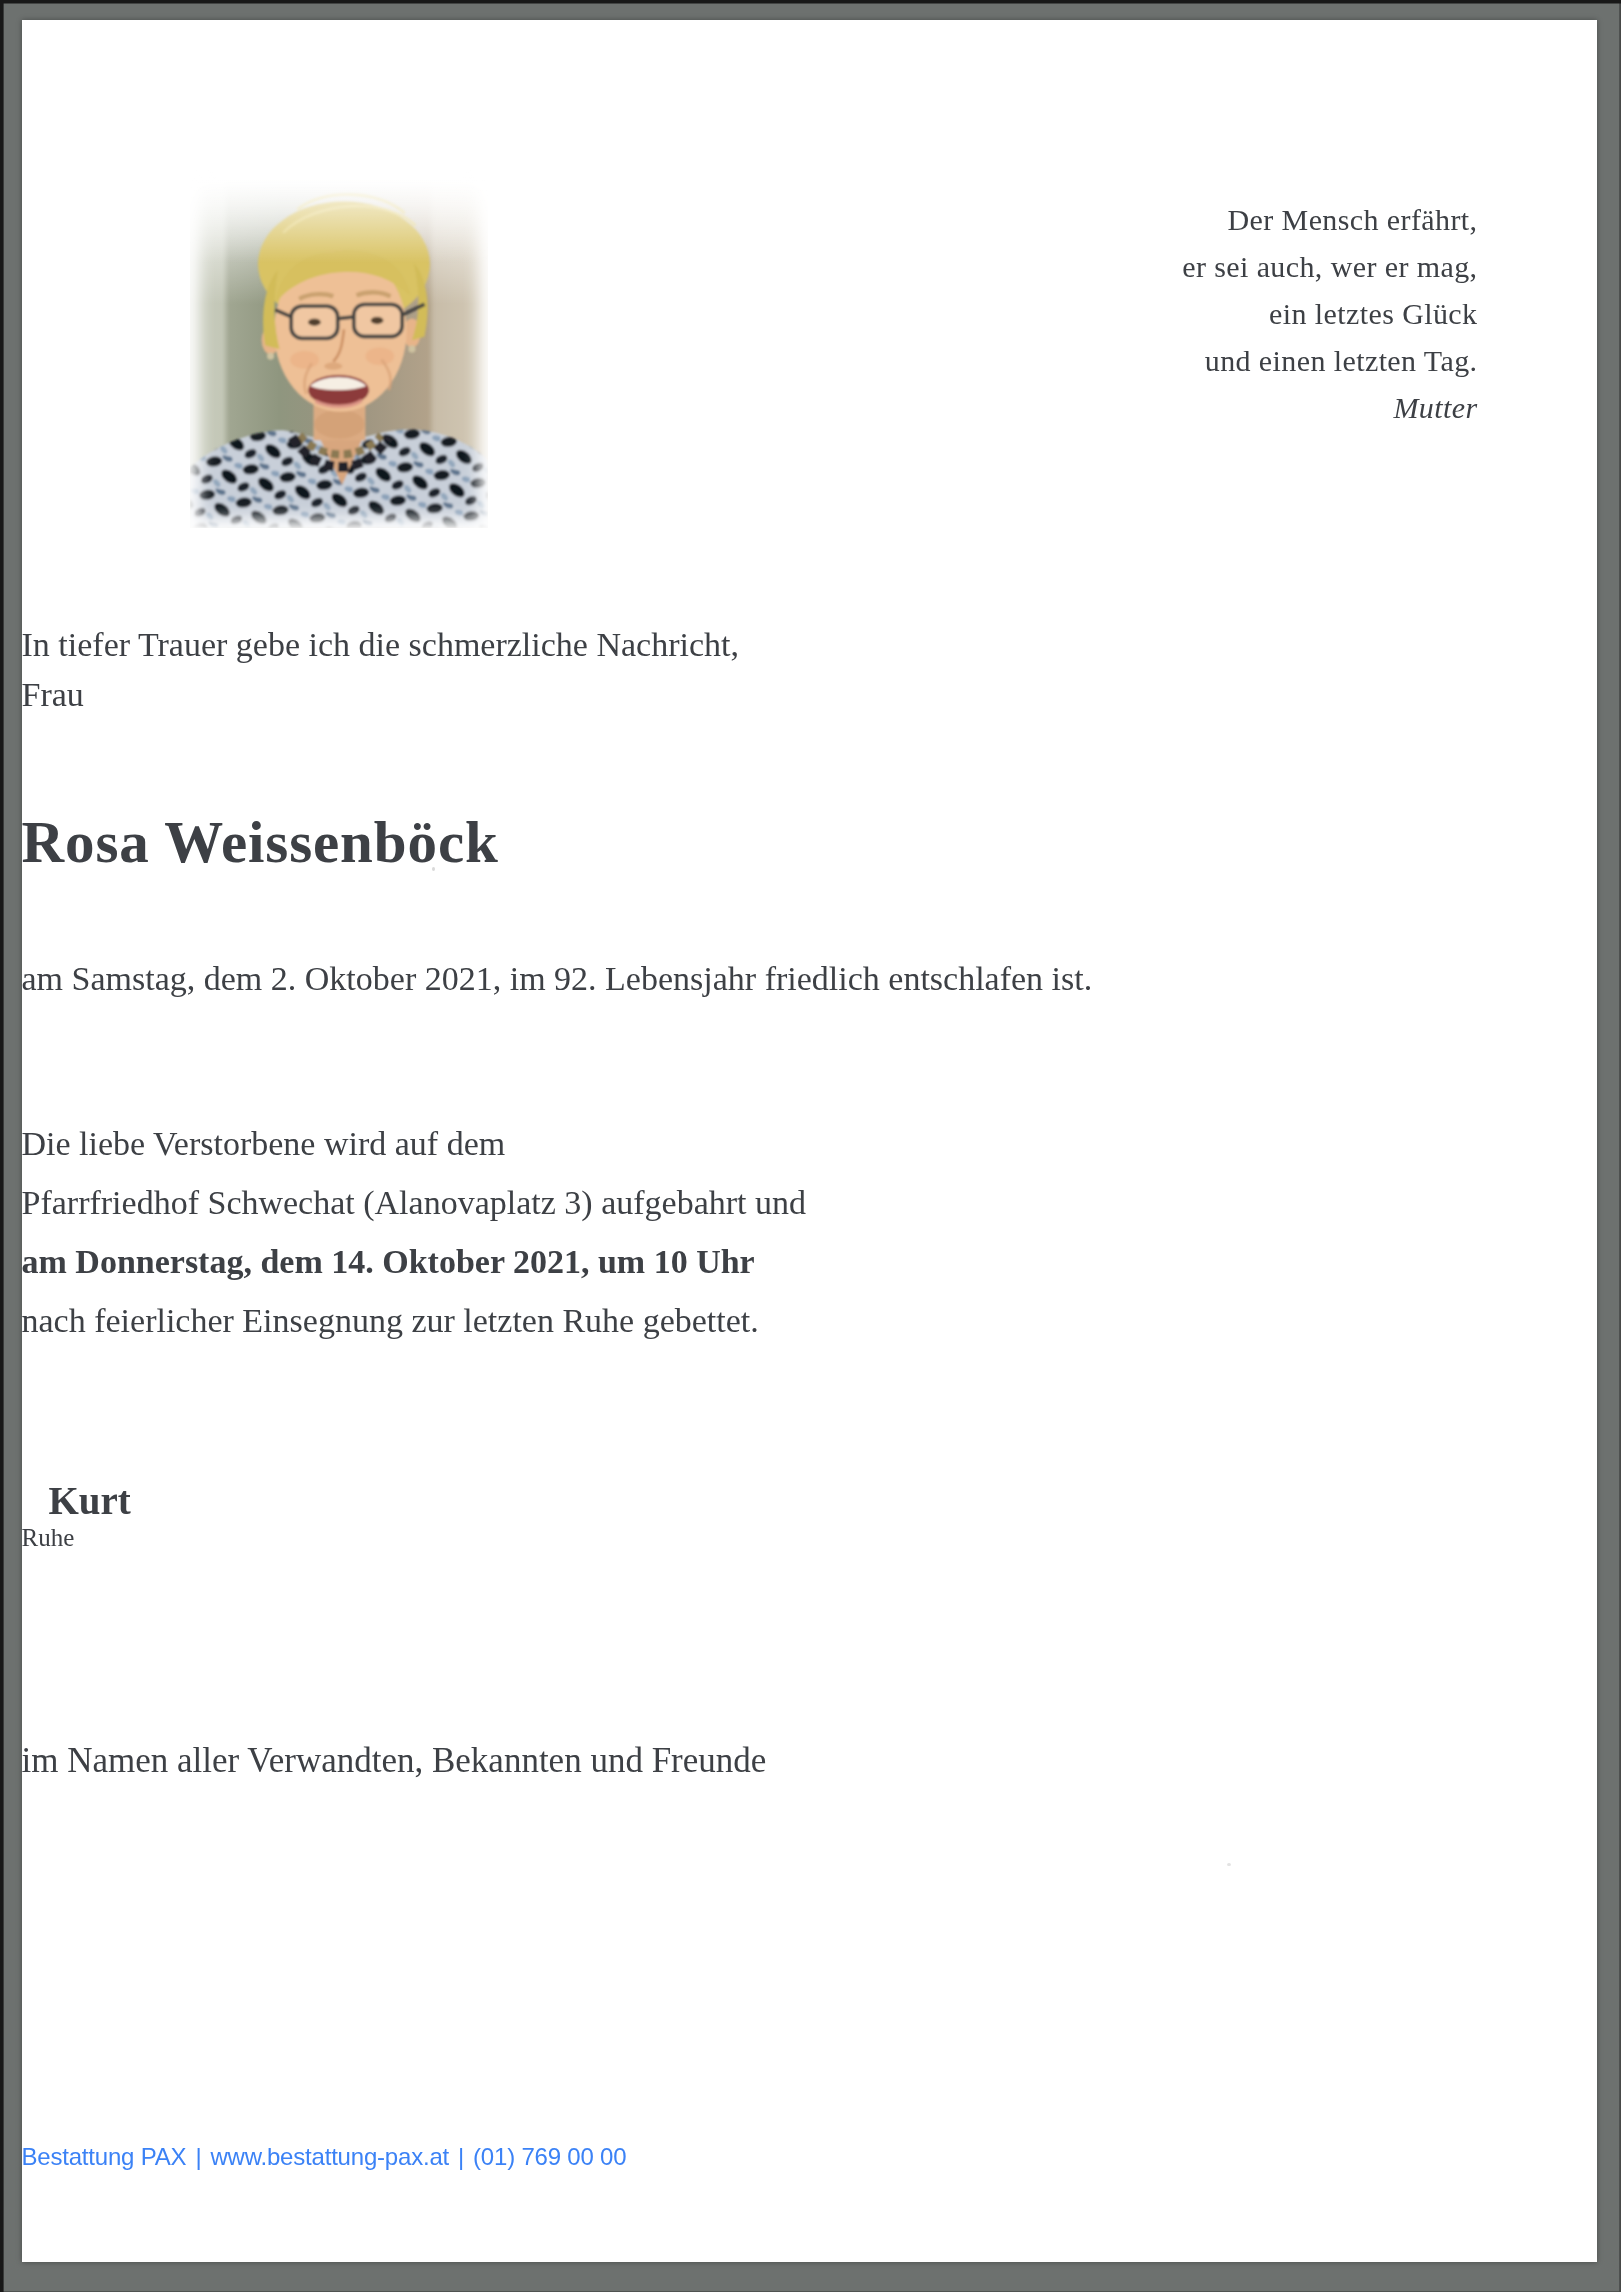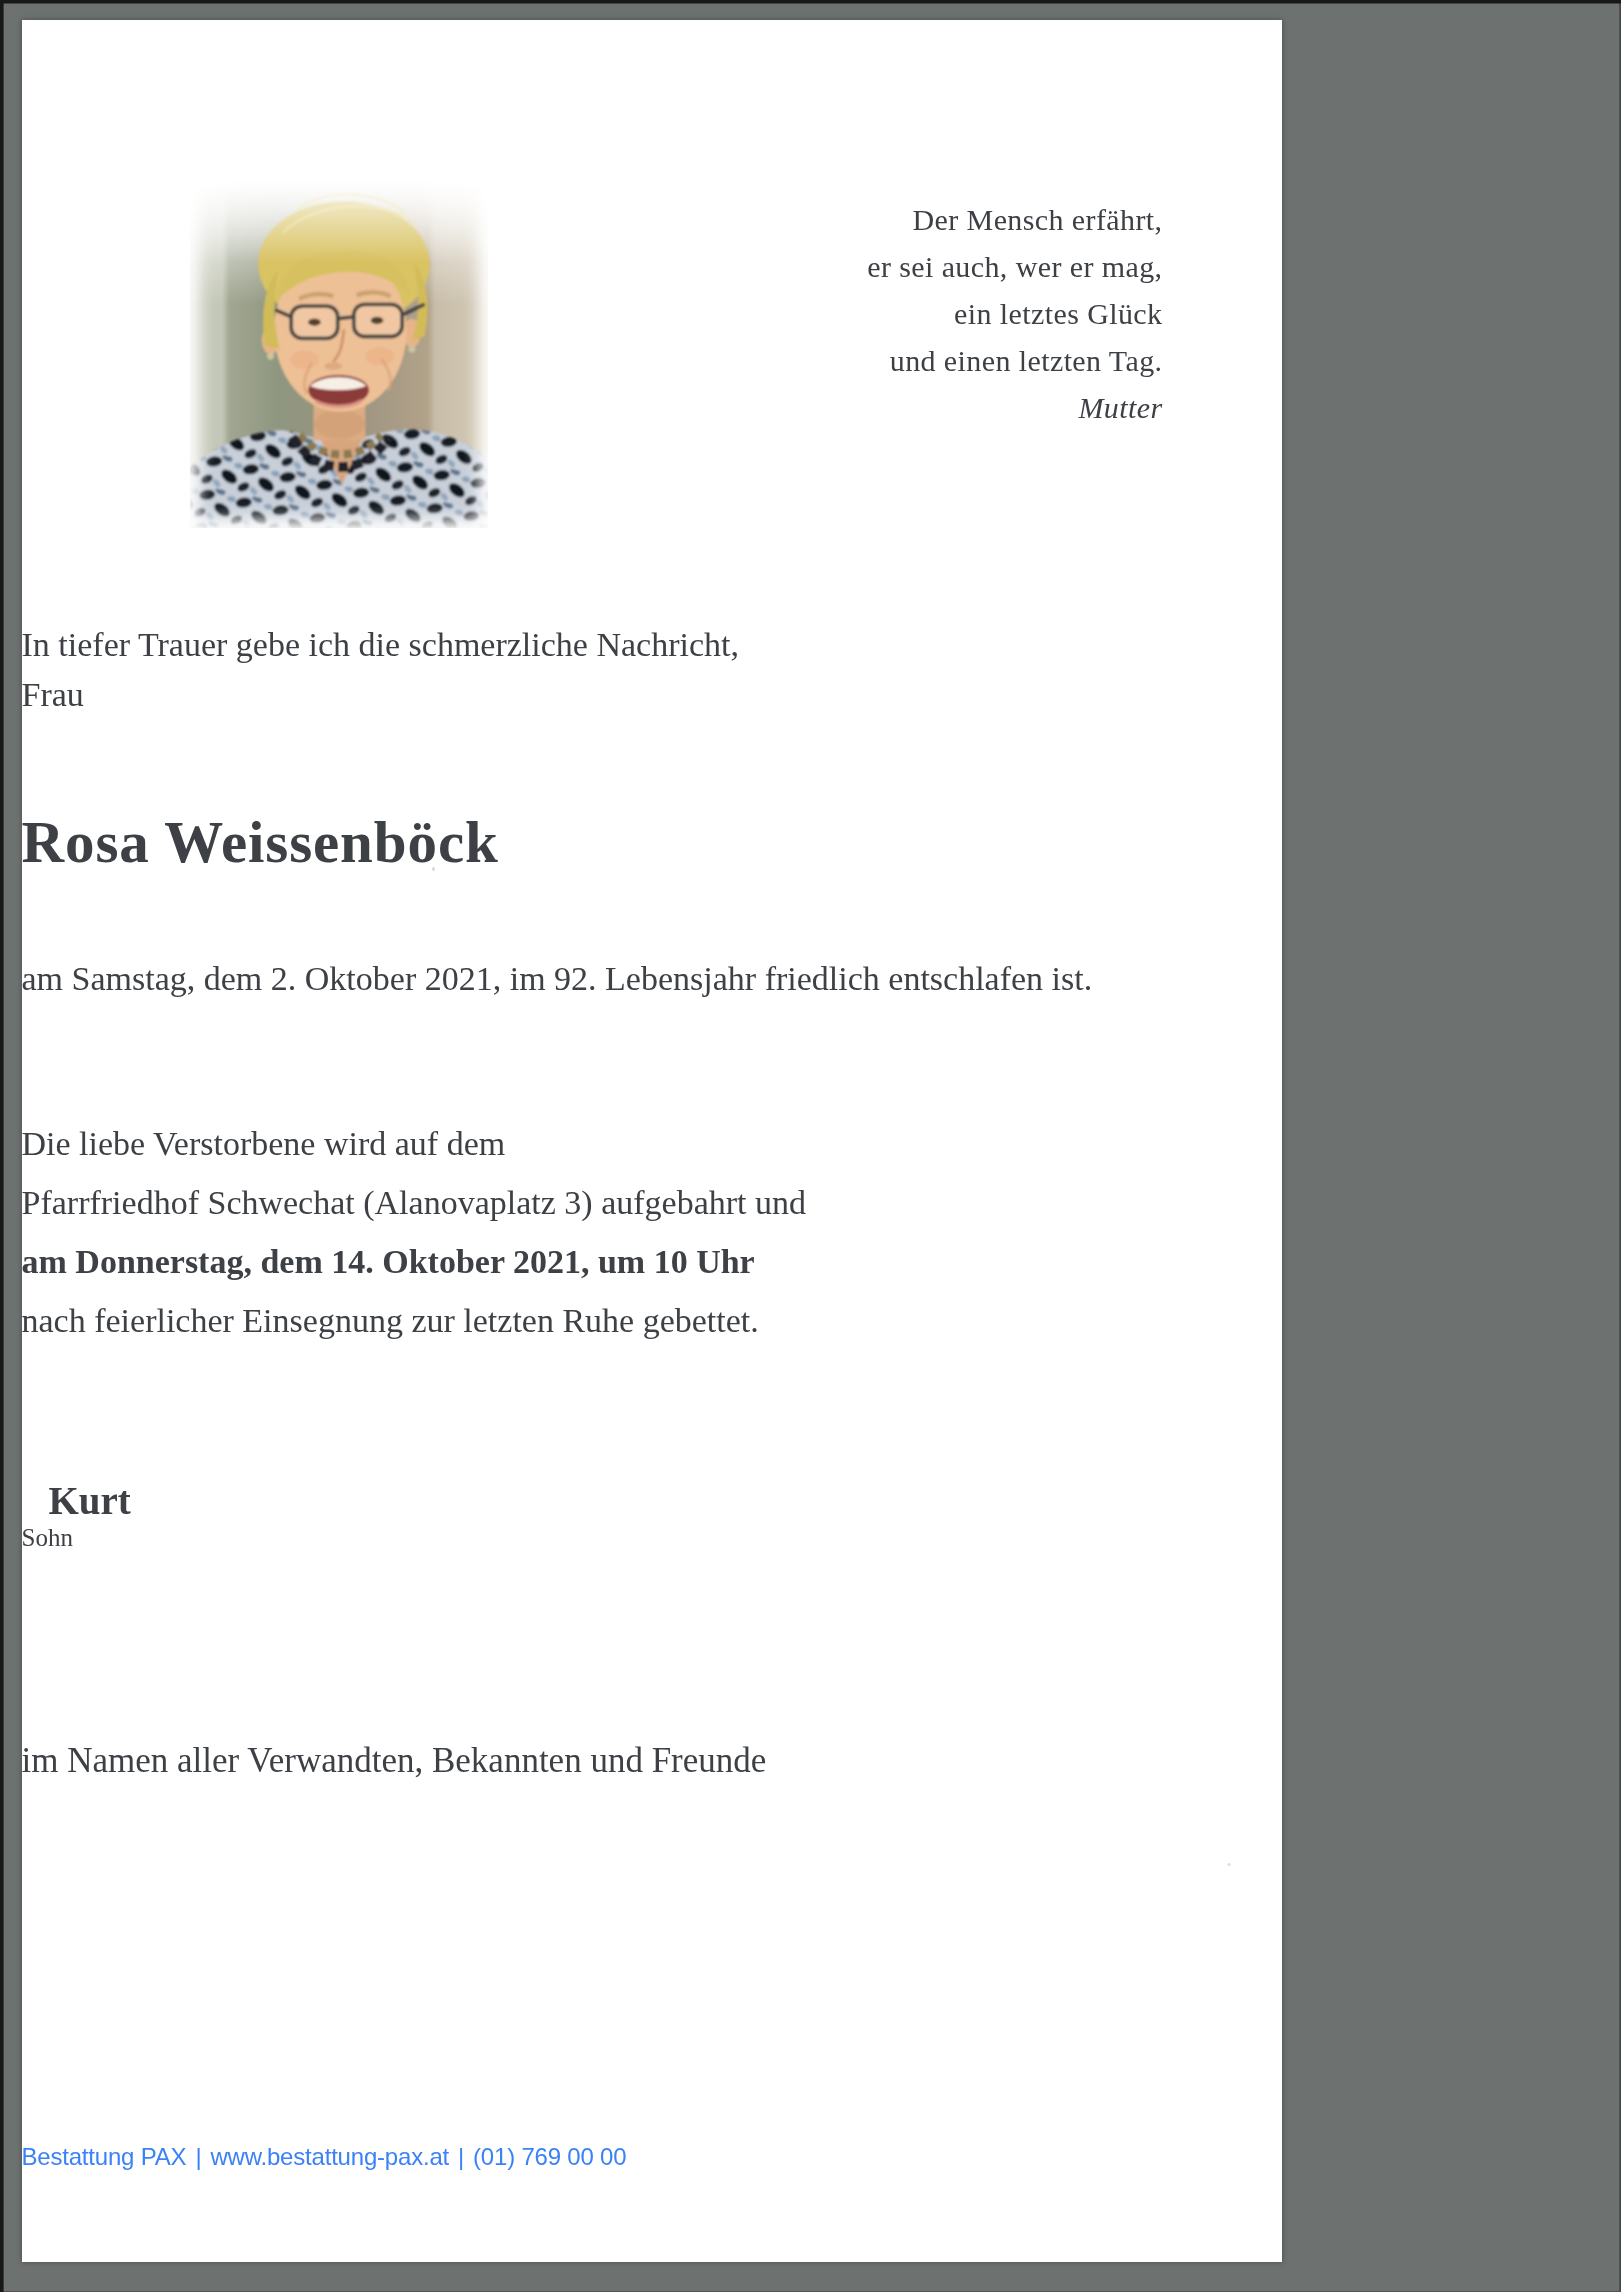--- a/index.html
+++ b/index.html
@@ -8,21 +8,21 @@
     background:var(--frame-gray,#6d716f);
     font-family:"Liberation Serif","DejaVu Serif",serif;
     color:var(--ink,#3d4045);
   }
   .screen{
     position:relative;width:1621px;height:2293px;box-sizing:border-box;
     background:var(--frame-gray,#6d716f);
     box-shadow:inset 3.6px 3.6px 0 0 var(--frame-edge,#181818), inset 0 0 0 1.8px rgba(0,0,0,.35);
   }
   .page{
-    position:absolute;left:21.5px;top:19.7px;width:1260px;height:2242px;
+    position:absolute;left:21.5px;top:19.7px;width:1575px;height:2242px;
     background:var(--paper,#ffffff);
     box-shadow:0 0 5.4px rgba(0,0,0,.35);
   }
   
   .portrait{
     position:absolute;left:168px;top:150px;width:298px;height:358px;overflow:hidden;
   }
   .portrait svg{display:block;width:298px;height:358px;}
   .portrait::before{
     content:"";position:absolute;inset:0;pointer-events:none;
@@ -175,21 +175,21 @@
 
     <div class="centerblock funeral">
       <div>Die liebe Verstorbene wird auf dem</div>
       <div>Pfarrfriedhof Schwechat (Alanovaplatz 3) aufgebahrt und</div>
       <div class="bold">am Donnerstag, dem 14. Oktober 2021, um 10 Uhr</div>
       <div>nach feierlicher Einsegnung zur letzten Ruhe gebettet.</div>
     </div>
 
     <div class="centerblock mourner">
       <div class="mourner-name">Kurt</div>
-      <div class="mourner-relation">Sohn</div>
+      <div class="mourner-relation">Ruhe</div>
     </div>
 
     <div class="centerblock closing">im Namen aller Verwandten, Bekannten und Freunde</div>
 
     <div class="centerblock footer">
       <span>Bestattung PAX</span><span class="sep">|</span><span>www.bestattung-pax.at</span><span class="sep">|</span><span>(01) 769 00 00</span>
     </div>
 
     <div class="speck s1"></div>
     <div class="speck s2"></div>

